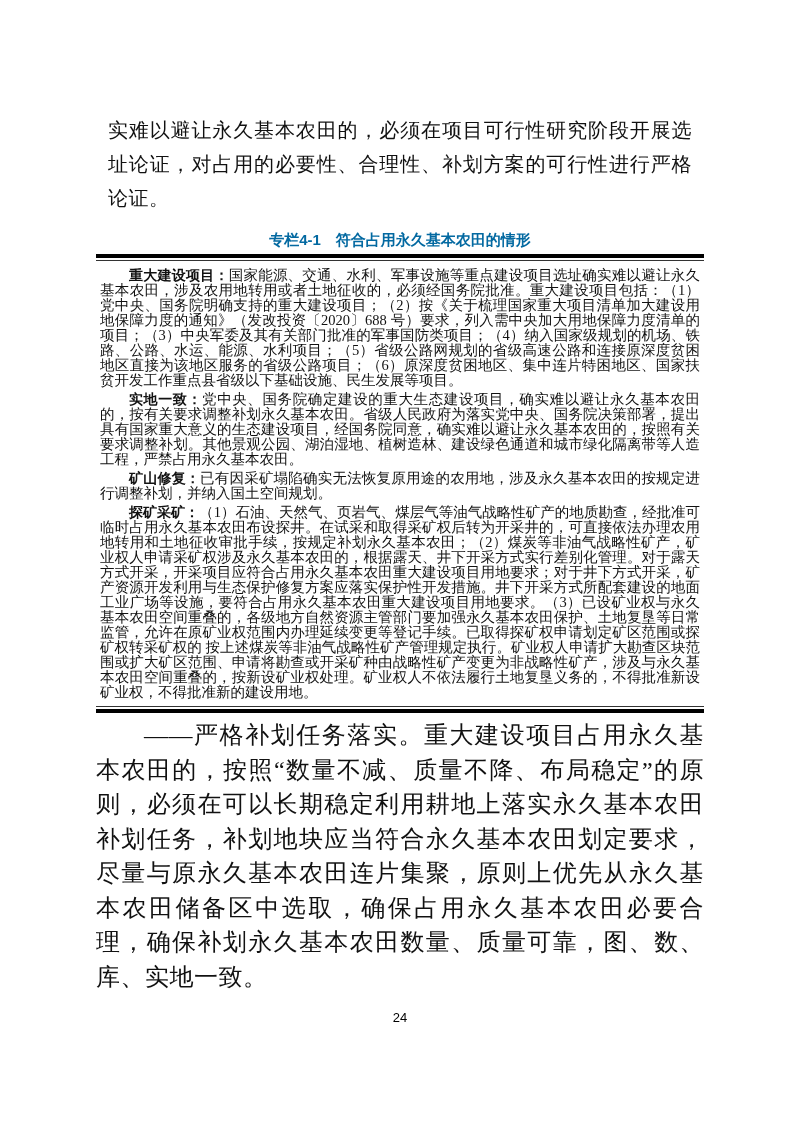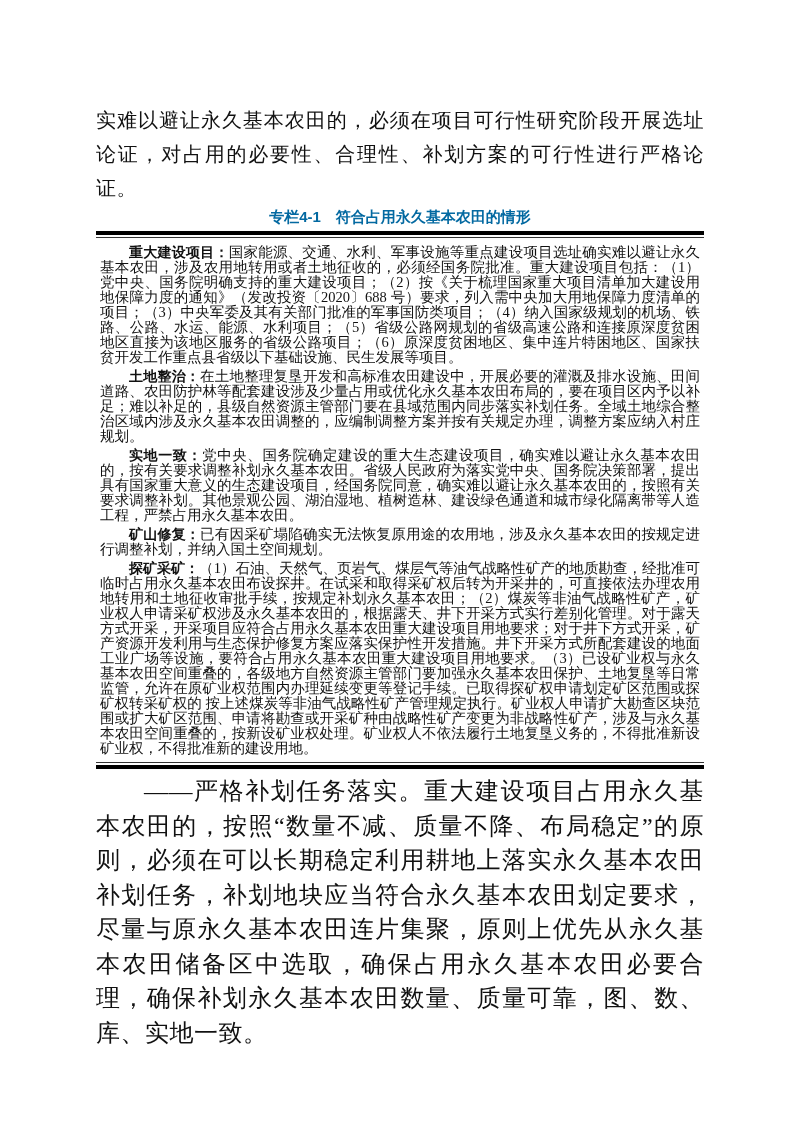--- a/index.html
+++ b/index.html
@@ -9,26 +9,27 @@
     height: 1122px;
     margin: 0 auto;
     background: #ffffff;
     box-sizing: border-box;
     padding: 103px 89px 0 96px;
     font-family: "Liberation Serif", "DejaVu Serif", serif;
     color: #111111;
     overflow: hidden;
   }
   .intro-para {
-    margin: 0;
+    margin: 12px;
     font-size: 20px;
     line-height: 34px;
     text-align: justify;
     text-justify: inter-ideograph;
     letter-spacing: 0.5px;
+    font-family: Liberation Mono, monospace;
   }
   .box-title {
     margin: 1px 0 0 0;
     text-align: center;
     font-family: "Liberation Sans", "DejaVu Sans", sans-serif;
     font-weight: bold;
     font-size: 15px;
     line-height: 22px;
     color: #0369a1;
   }
@@ -85,28 +86,28 @@
   <p class="intro-para">实难以避让永久基本农田的，必须在项目可行性研究阶段开展选址论证，对占用的必要性、合理性、补划方案的可行性进行严格论证。</p>
 
   <h3 class="box-title">专栏4-1　符合占用永久基本农田的情形</h3>
 
   <div class="rule-top"></div>
 
   <div class="box-content">
 
     <p class="box-para"><span class="lead">重大建设项目：</span><span>国家能源、交通、水利、军事设施等重点建设项目选址确实难以避让永久基本农田，涉及农用地转用或者土地征收的，必须经国务院批准。重大建设项目包括：（1）党中央、国务院明确支持的重大建设项目；（2）按《关于梳理国家重大项目清单加大建设用地保障力度的通知》（发改投资〔2020〕688 号）要求，列入需中央加大用地保障力度清单的项目；（3）中央军委及其有关部门批准的军事国防类项目；（4）纳入国家级规划的机场、铁路、公路、水运、能源、水利项目；（5）省级公路网规划的省级高速公路和连接原深度贫困地区直接为该地区服务的省级公路项目；（6）原深度贫困地区、集中连片特困地区、国家扶贫开发工作重点县省级以下基础设施、民生发展等项目。</span></p>
 
-    <p class="box-para"><span class="lead">土地整治：</span><span>在土地整理复垦开发和高标准农田建设中，开展必要的灌溉及排水设施、田间道路、农田防护林等配套建设涉及少量占用或优化永久基本农田布局的，要在项目区内予以补足；难以补足的，县级自然资源主管部门要在县域范围内同步落实补划任务。全域土地综合整治区域内涉及永久基本农田调整的，应编制调整方案并按有关规定办理，调整方案应纳入村庄规划。</span></p>
 
     <p class="box-para"><span class="lead">实地一致：</span><span>党中央、国务院确定建设的重大生态建设项目，确实难以避让永久基本农田的，按有关要求调整补划永久基本农田。省级人民政府为落实党中央、国务院决策部署，提出具有国家重大意义的生态建设项目，经国务院同意，确实难以避让永久基本农田的，按照有关要求调整补划。其他景观公园、湖泊湿地、植树造林、建设绿色通道和城市绿化隔离带等人造工程，严禁占用永久基本农田。</span></p>
 
     <p class="box-para"><span class="lead">矿山修复：</span><span>已有因采矿塌陷确实无法恢复原用途的农用地，涉及永久基本农田的按规定进行调整补划，并纳入国土空间规划。</span></p>
 
     <p class="box-para"><span class="lead">探矿采矿：</span><span>（1）石油、天然气、页岩气、煤层气等油气战略性矿产的地质勘查，经批准可临时占用永久基本农田布设探井。在试采和取得采矿权后转为开采井的，可直接依法办理农用地转用和土地征收审批手续，按规定补划永久基本农田；（2）煤炭等非油气战略性矿产，矿业权人申请采矿权涉及永久基本农田的，根据露天、井下开采方式实行差别化管理。对于露天方式开采，开采项目应符合占用永久基本农田重大建设项目用地要求；对于井下方式开采，矿产资源开发利用与生态保护修复方案应落实保护性开发措施。井下开采方式所配套建设的地面工业广场等设施，要符合占用永久基本农田重大建设项目用地要求。（3）已设矿业权与永久基本农田空间重叠的，各级地方自然资源主管部门要加强永久基本农田保护、土地复垦等日常监管，允许在原矿业权范围内办理延续变更等登记手续。已取得探矿权申请划定矿区范围或探矿权转采矿权的 按上述煤炭等非油气战略性矿产管理规定执行。矿业权人申请扩大勘查区块范围或扩大矿区范围、申请将勘查或开采矿种由战略性矿产变更为非战略性矿产，涉及与永久基本农田空间重叠的，按新设矿业权处理。矿业权人不依法履行土地复垦义务的，不得批准新设矿业权，不得批准新的建设用地。</span></p>
 
   </div>
 
   <div class="rule-bottom"></div>
 
   <p class="body-para">——严格补划任务落实。重大建设项目占用永久基本农田的，按照“数量不减、质量不降、布局稳定”的原则，必须在可以长期稳定利用耕地上落实永久基本农田补划任务，补划地块应当符合永久基本农田划定要求，尽量与原永久基本农田连片集聚，原则上优先从永久基本农田储备区中选取，确保占用永久基本农田必要合理，确保补划永久基本农田数量、质量可靠，图、数、库、实地一致。</p>
 
+  <div class="page-number">24</div>
 
 </div>
 
 </body></html>

